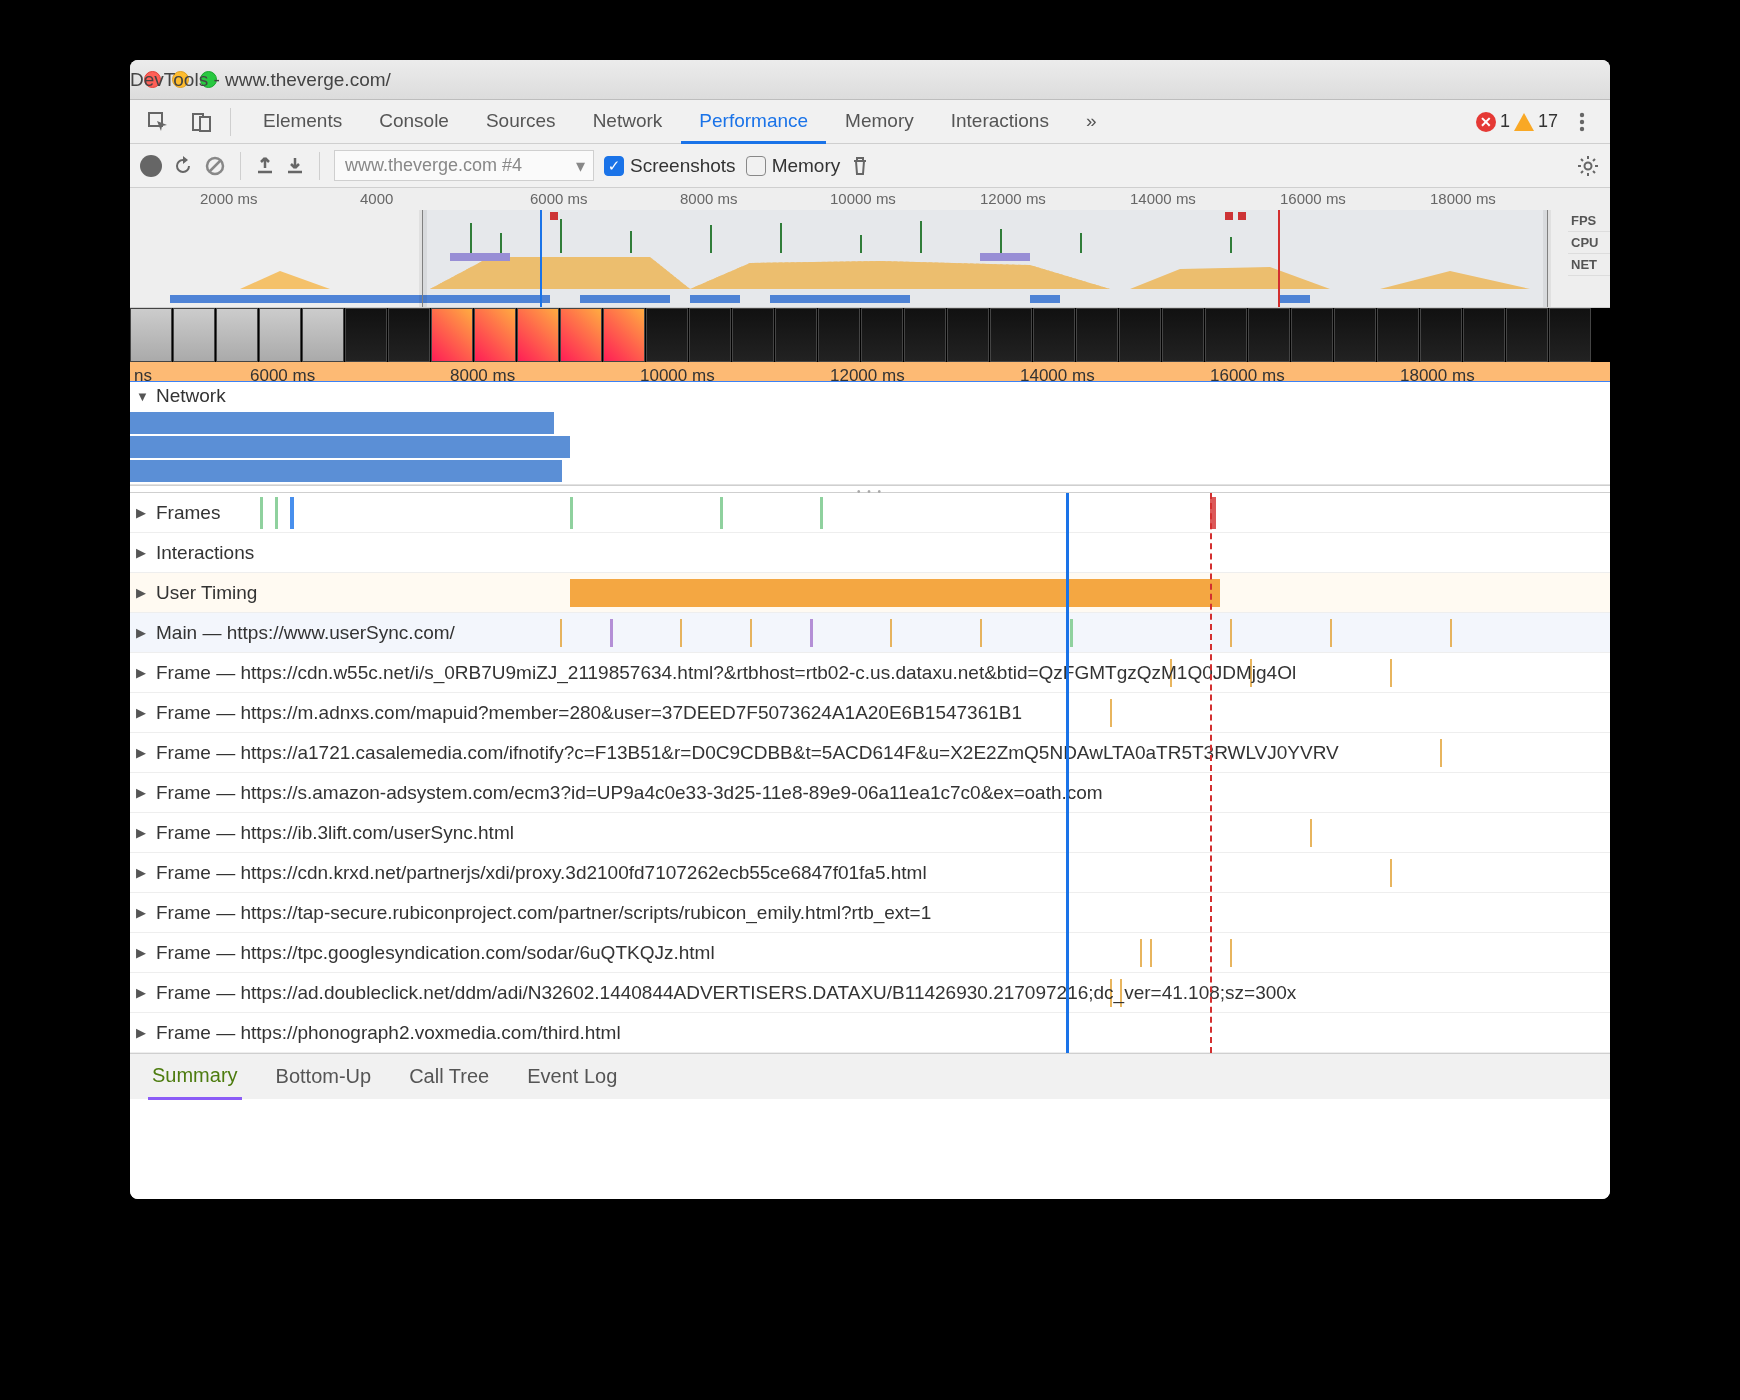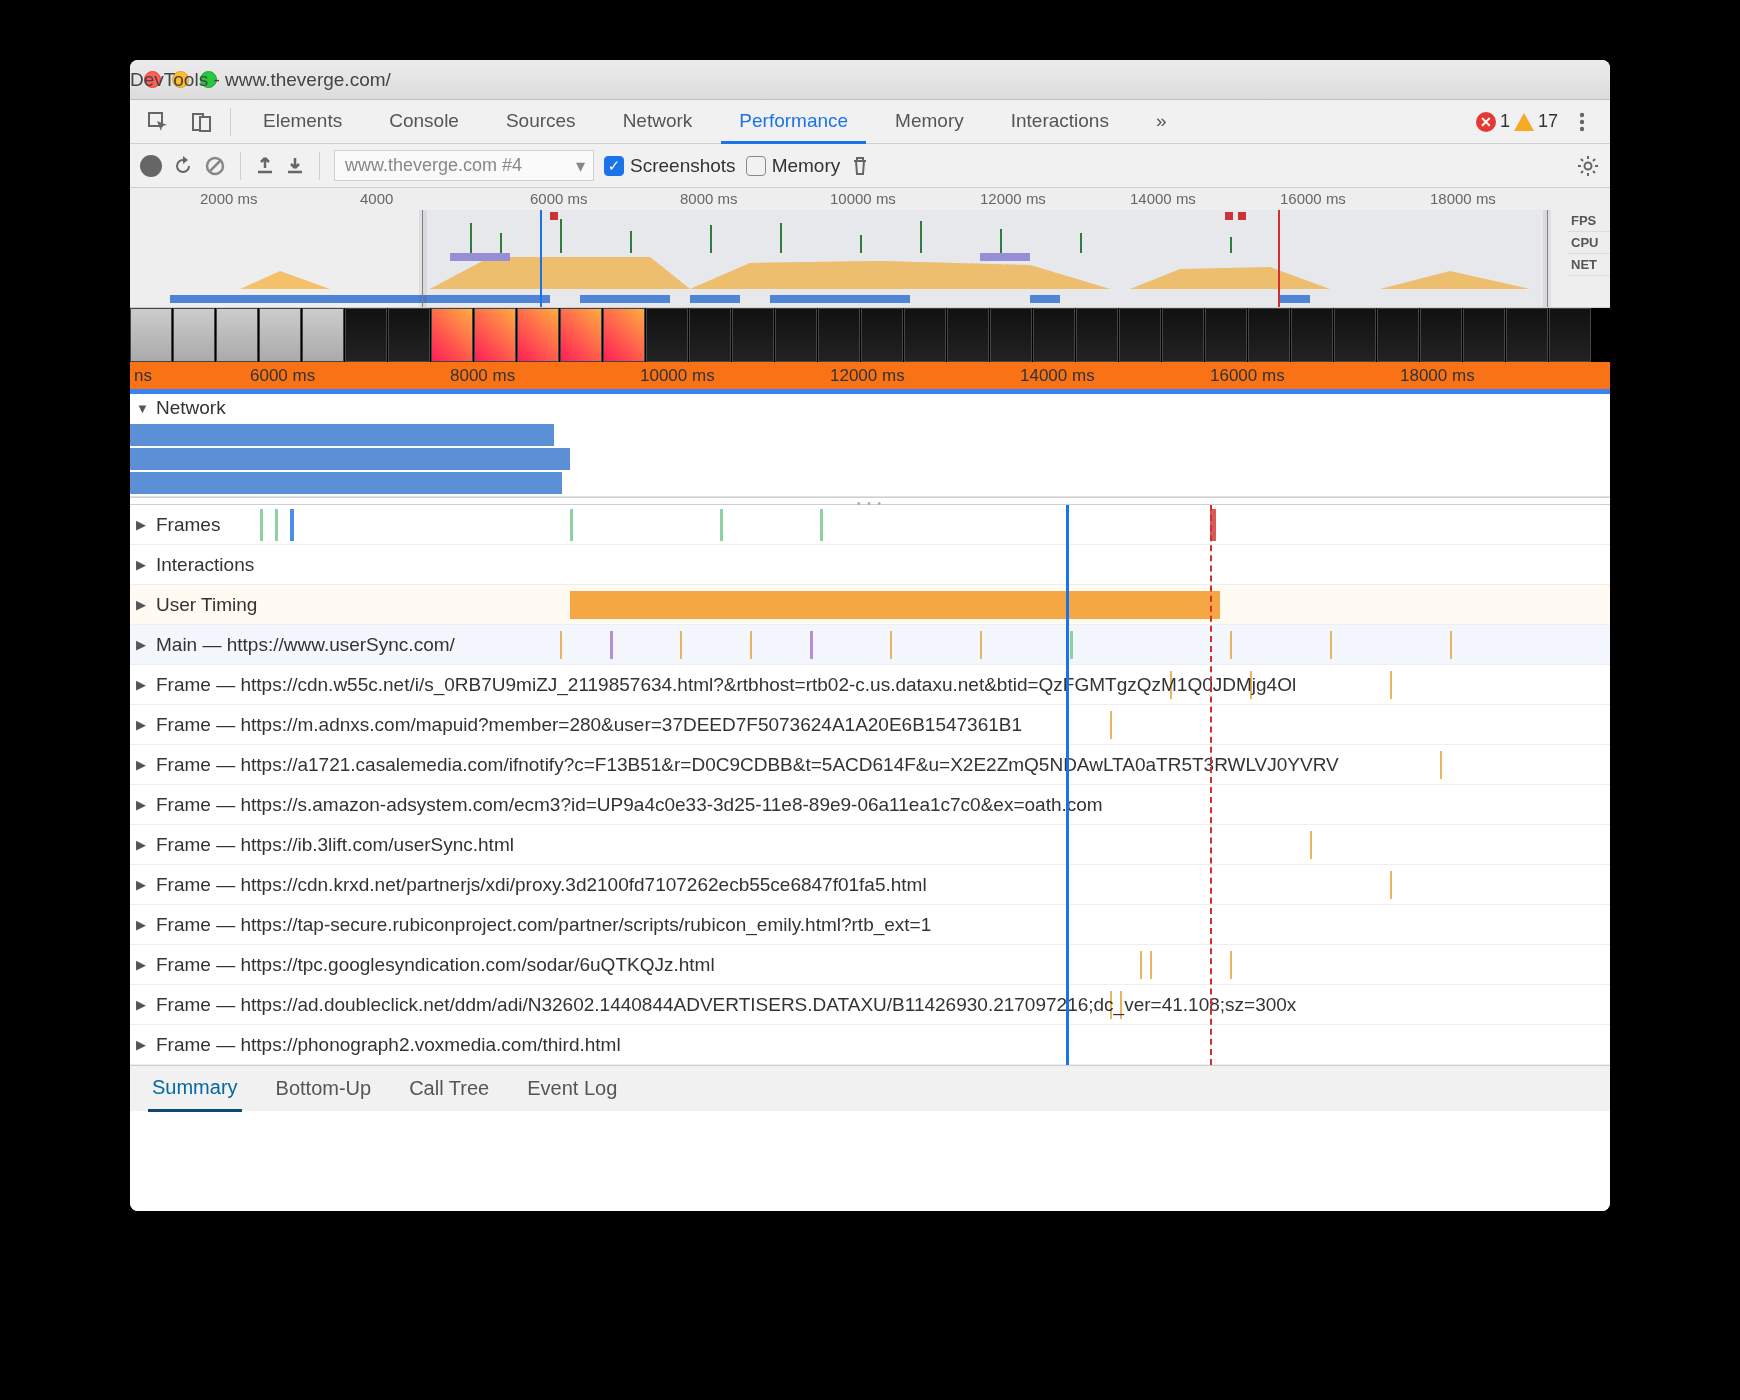--- a/index.html
+++ b/index.html
@@ -54,21 +54,21 @@
     padding:0 8px;
     gap:4px;
   }
   .tb-btn {
     width:40px;height:40px;
     display:flex;align-items:center;justify-content:center;
     color:#5a5a5a;
     cursor:pointer;
   }
   .tb-sep { width:1px;height:28px;background:#cfcfcf;margin:0 4px;}
-  .tabs { display:flex; gap:11px; margin-left:6px;}
+  .tabs { display:flex; gap:1px; margin-left:6px;}
   .tab {
     padding: 10px 18px 9px;
     color:#555; cursor:pointer; font-size:19px;
     border-bottom:3px solid transparent;
   }
   .tab.active { color:#1a73e8; border-bottom-color:#1a73e8;}
   .tabsrow .spacer{flex:1;}
   .err-badge{display:flex;align-items:center;gap:4px;font-size:18px;}
   .err-ico{width:20px;height:20px;border-radius:50%;background:#e53935;color:#fff;display:flex;align-items:center;justify-content:center;font-size:14px;font-weight:bold;}
   .warn-ico{width:0;height:0;border-left:10px solid transparent;border-right:10px solid transparent;border-bottom:18px solid #f9a825;position:relative;}
@@ -104,21 +104,21 @@
   .net-line{position:absolute;left:0;right:0;bottom:4px;height:8px;}
   .net-seg{position:absolute;height:8px;background:#4f83d6;}
   .spike{position:absolute;bottom:54px;width:2px;background:#2e7d32;}
   .redsq{position:absolute;width:8px;height:8px;background:#d32f2f;}
   
   .filmstrip{height:54px;background:#000;display:flex;gap:1px;overflow:hidden;}
   .thumb{flex:0 0 42px;background:linear-gradient(#111,#222);border:1px solid #444;position:relative;}
   .thumb.light{background:linear-gradient(#ccc,#aaa);}
   .thumb.fire{background:linear-gradient(45deg,#ff1e56,#ffac41);}
   
-  .timeline-axis{height:32px;background:#f97316;position:relative;border-bottom:5px solid #3b82f6;font-size:17px;color:#333;}
+  .timeline-axis{height:20px;background:#fdba74;position:relative;border-bottom:1px solid #3b82f6;font-size:17px;color:#333;}
   .timeline-axis span{position:absolute;top:4px;}
   .section{background:#fff;border-bottom:1px solid #e2e2e2;}
   .sec-head{display:flex;align-items:center;gap:6px;padding:3px 6px;font-size:19px;color:#333;cursor:pointer;}
   .tri{font-size:13px;color:#555;display:inline-block;width:14px;}
   .sec-net{height:74px;position:relative;}
   .netblock{position:absolute;height:22px;background:#5b8fd6;}
   .divider-dots{height:8px;background:#fff;text-align:center;color:#aaa;font-size:10px;border-top:1px solid #cfcfcf;border-bottom:1px solid #cfcfcf;letter-spacing:2px;}
   .flame-area{position:relative;background:#fff;}
   .row{height:40px;border-bottom:1px solid #eee;position:relative;display:flex;align-items:center;}
   .row .lbl{padding-left:6px;font-size:19px;color:#333;white-space:nowrap;z-index:2;display:flex;align-items:center;gap:6px;}
@@ -126,21 +126,21 @@
   .vline-blue{position:absolute;top:0;bottom:0;width:3px;background:#1a73e8;z-index:5;}
   .vline-red{position:absolute;top:0;bottom:0;width:2px;border-left:2px dashed #d32f2f;z-index:5;}
   .tick{position:absolute;width:2px;background:#e2a336;opacity:0.8;}
   .tickg{position:absolute;width:3px;background:#8fd19e;}
   .tickp{position:absolute;width:3px;background:#b48fd6;}
   .user-timing-row{background:#fffaf2;}
   .main-row{background:#f3f6fc;}
   
   .bottom{height:46px;background:#f1f1f1;border-top:1px solid #cfcfcf;display:flex;align-items:center;gap:30px;padding:0 18px;font-size:20px;color:#555;}
   .bottom .btab{cursor:pointer;padding:10px 4px;}
-  .bottom .btab.active{color:#0369a1;border-bottom:3px solid #0c4a6e;}
+  .bottom .btab.active{color:#4d7c0f;border-bottom:3px solid #8b5cf6;}
   .blank{height:100px;background:#fff;}
   svg{display:block;}
 </style>
 </head>
 <body>
 
 <div class="window">
 
   <div class="titlebar">
     <div class="traffic">

